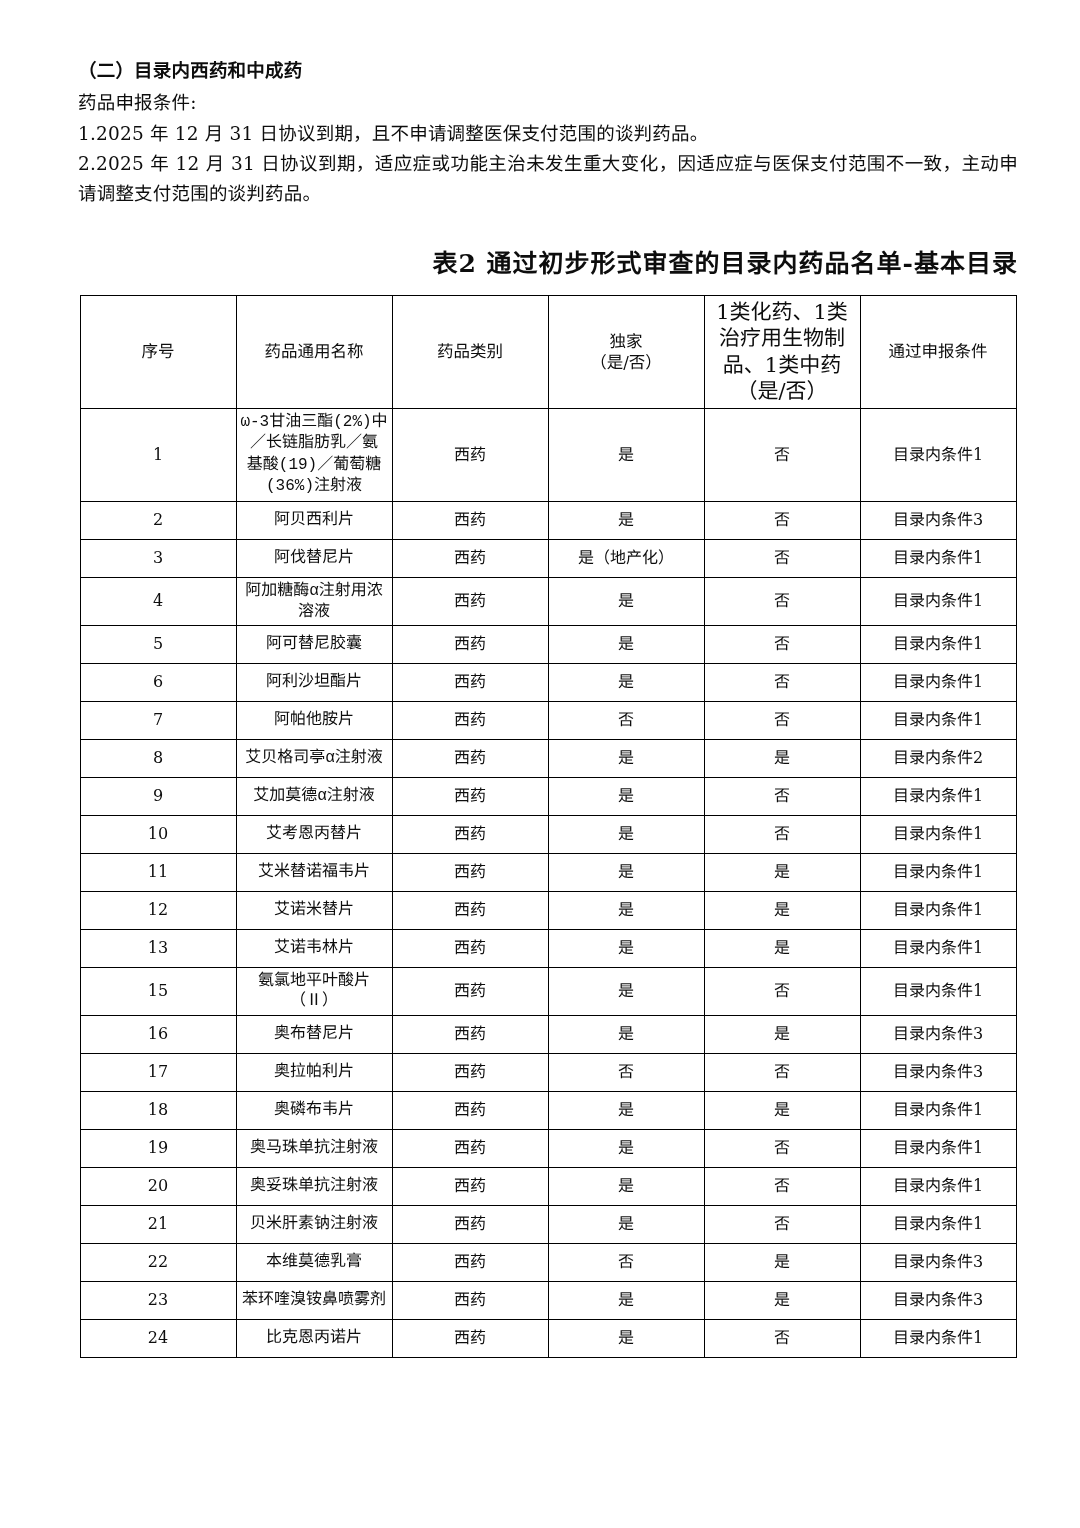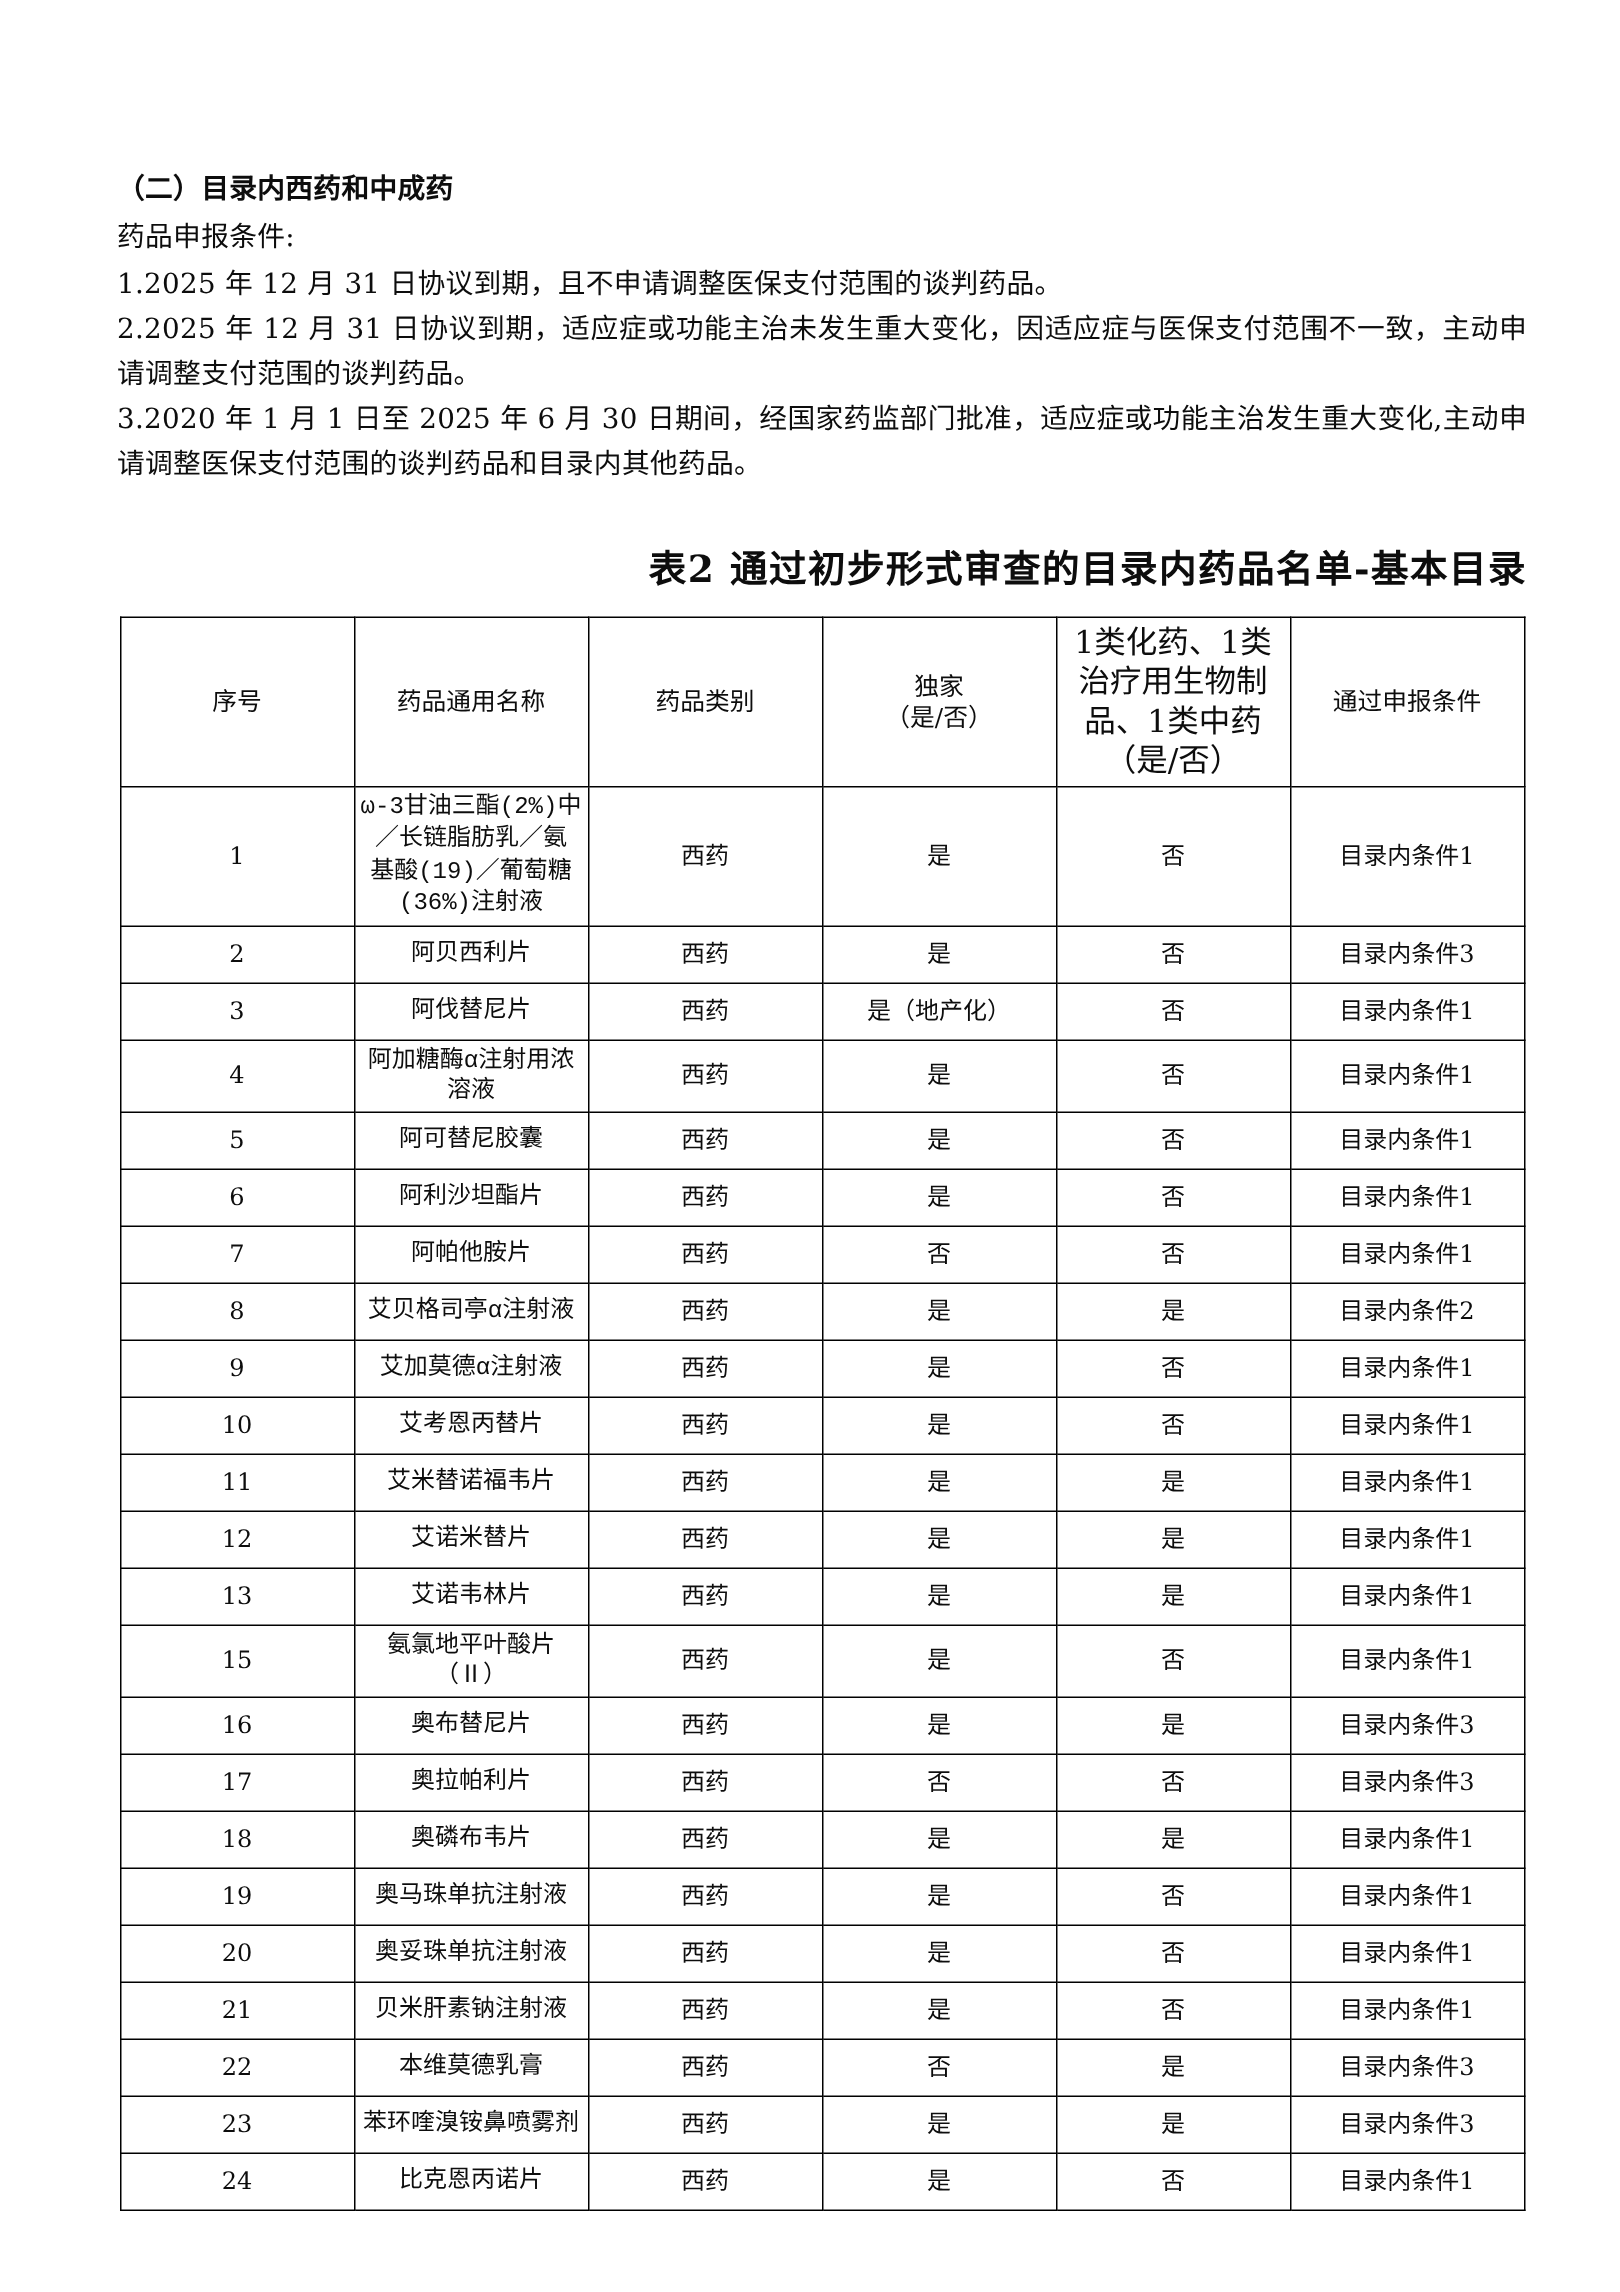--- a/index.html
+++ b/index.html
@@ -13,21 +13,21 @@
     height: 1528px;
     font-family: "DejaVu Serif", "Liberation Serif", serif;
     color: #0d0d0d;
     overflow: hidden;
   }
   .page {
     position: relative;
     width: 1080px;
     height: 1528px;
     box-sizing: border-box;
-    padding: 112px 62px 0 78px;
+    padding: 56px 62px 0 78px;
   }
 
   
   .intro {
     font-size: 18.5px;
     line-height: 1.62;
     letter-spacing: 0.2px;
   }
   .intro .heading {
     margin: 0 0 2px 0;
@@ -98,21 +98,20 @@
 </head>
 <body>
 
 <div class="page">
 
   <div class="intro">
     <p class="heading">（二）目录内西药和中成药</p>
     <p class="sub">药品申报条件:</p>
     <p class="cond">1.2025 年 12 月 31 日协议到期，且不申请调整医保支付范围的谈判药品。</p>
     <p class="cond">2.2025 年 12 月 31 日协议到期，适应症或功能主治未发生重大变化，因适应症与医保支付范围不一致，主动申请调整支付范围的谈判药品。</p>
-    <p class="cond">3.2020 年 1 月 1 日至 2025 年 6 月 30 日期间，经国家药监部门批准，适应症或功能主治发生重大变化,主动申请调整医保支付范围的谈判药品和目录内其他药品。</p>
   </div>
 
   <div class="table-title">表2 通过初步形式审查的目录内药品名单-基本目录</div>
 
   <table class="drug-table">
     <thead>
       <tr>
         <th class="c-idx">序号</th>
         <th class="c-name">药品通用名称</th>
         <th class="c-type">药品类别</th>

